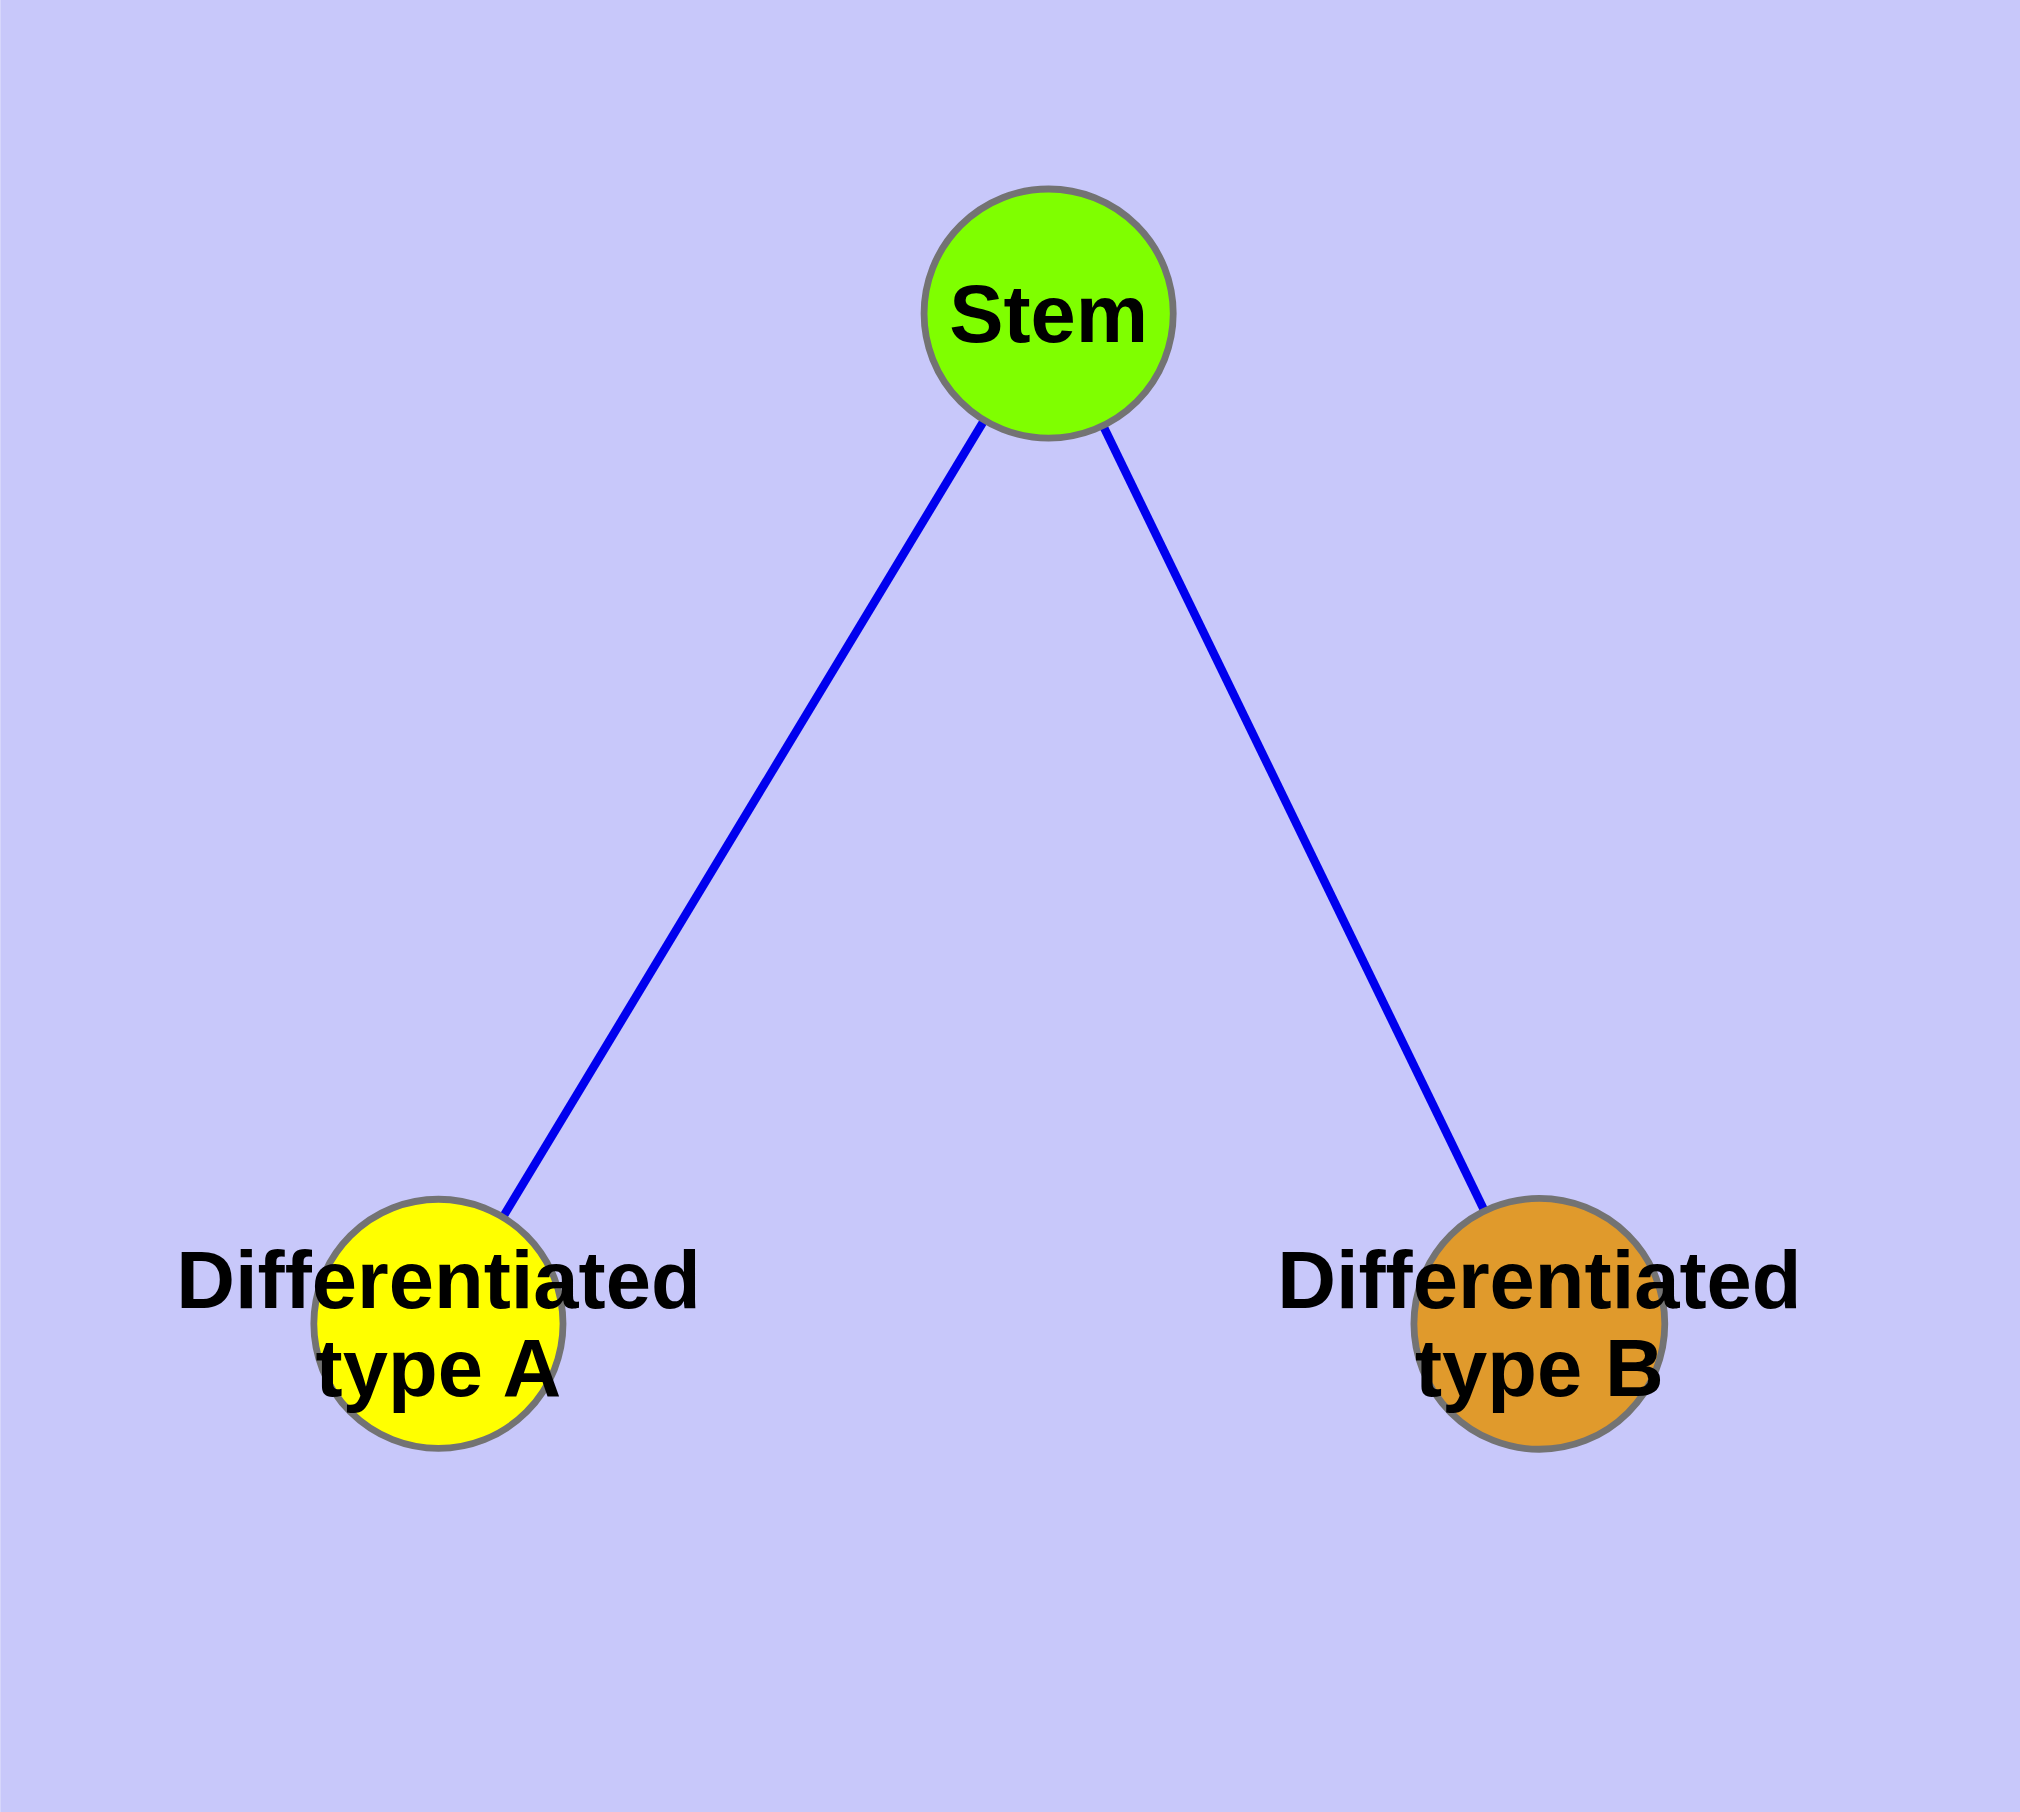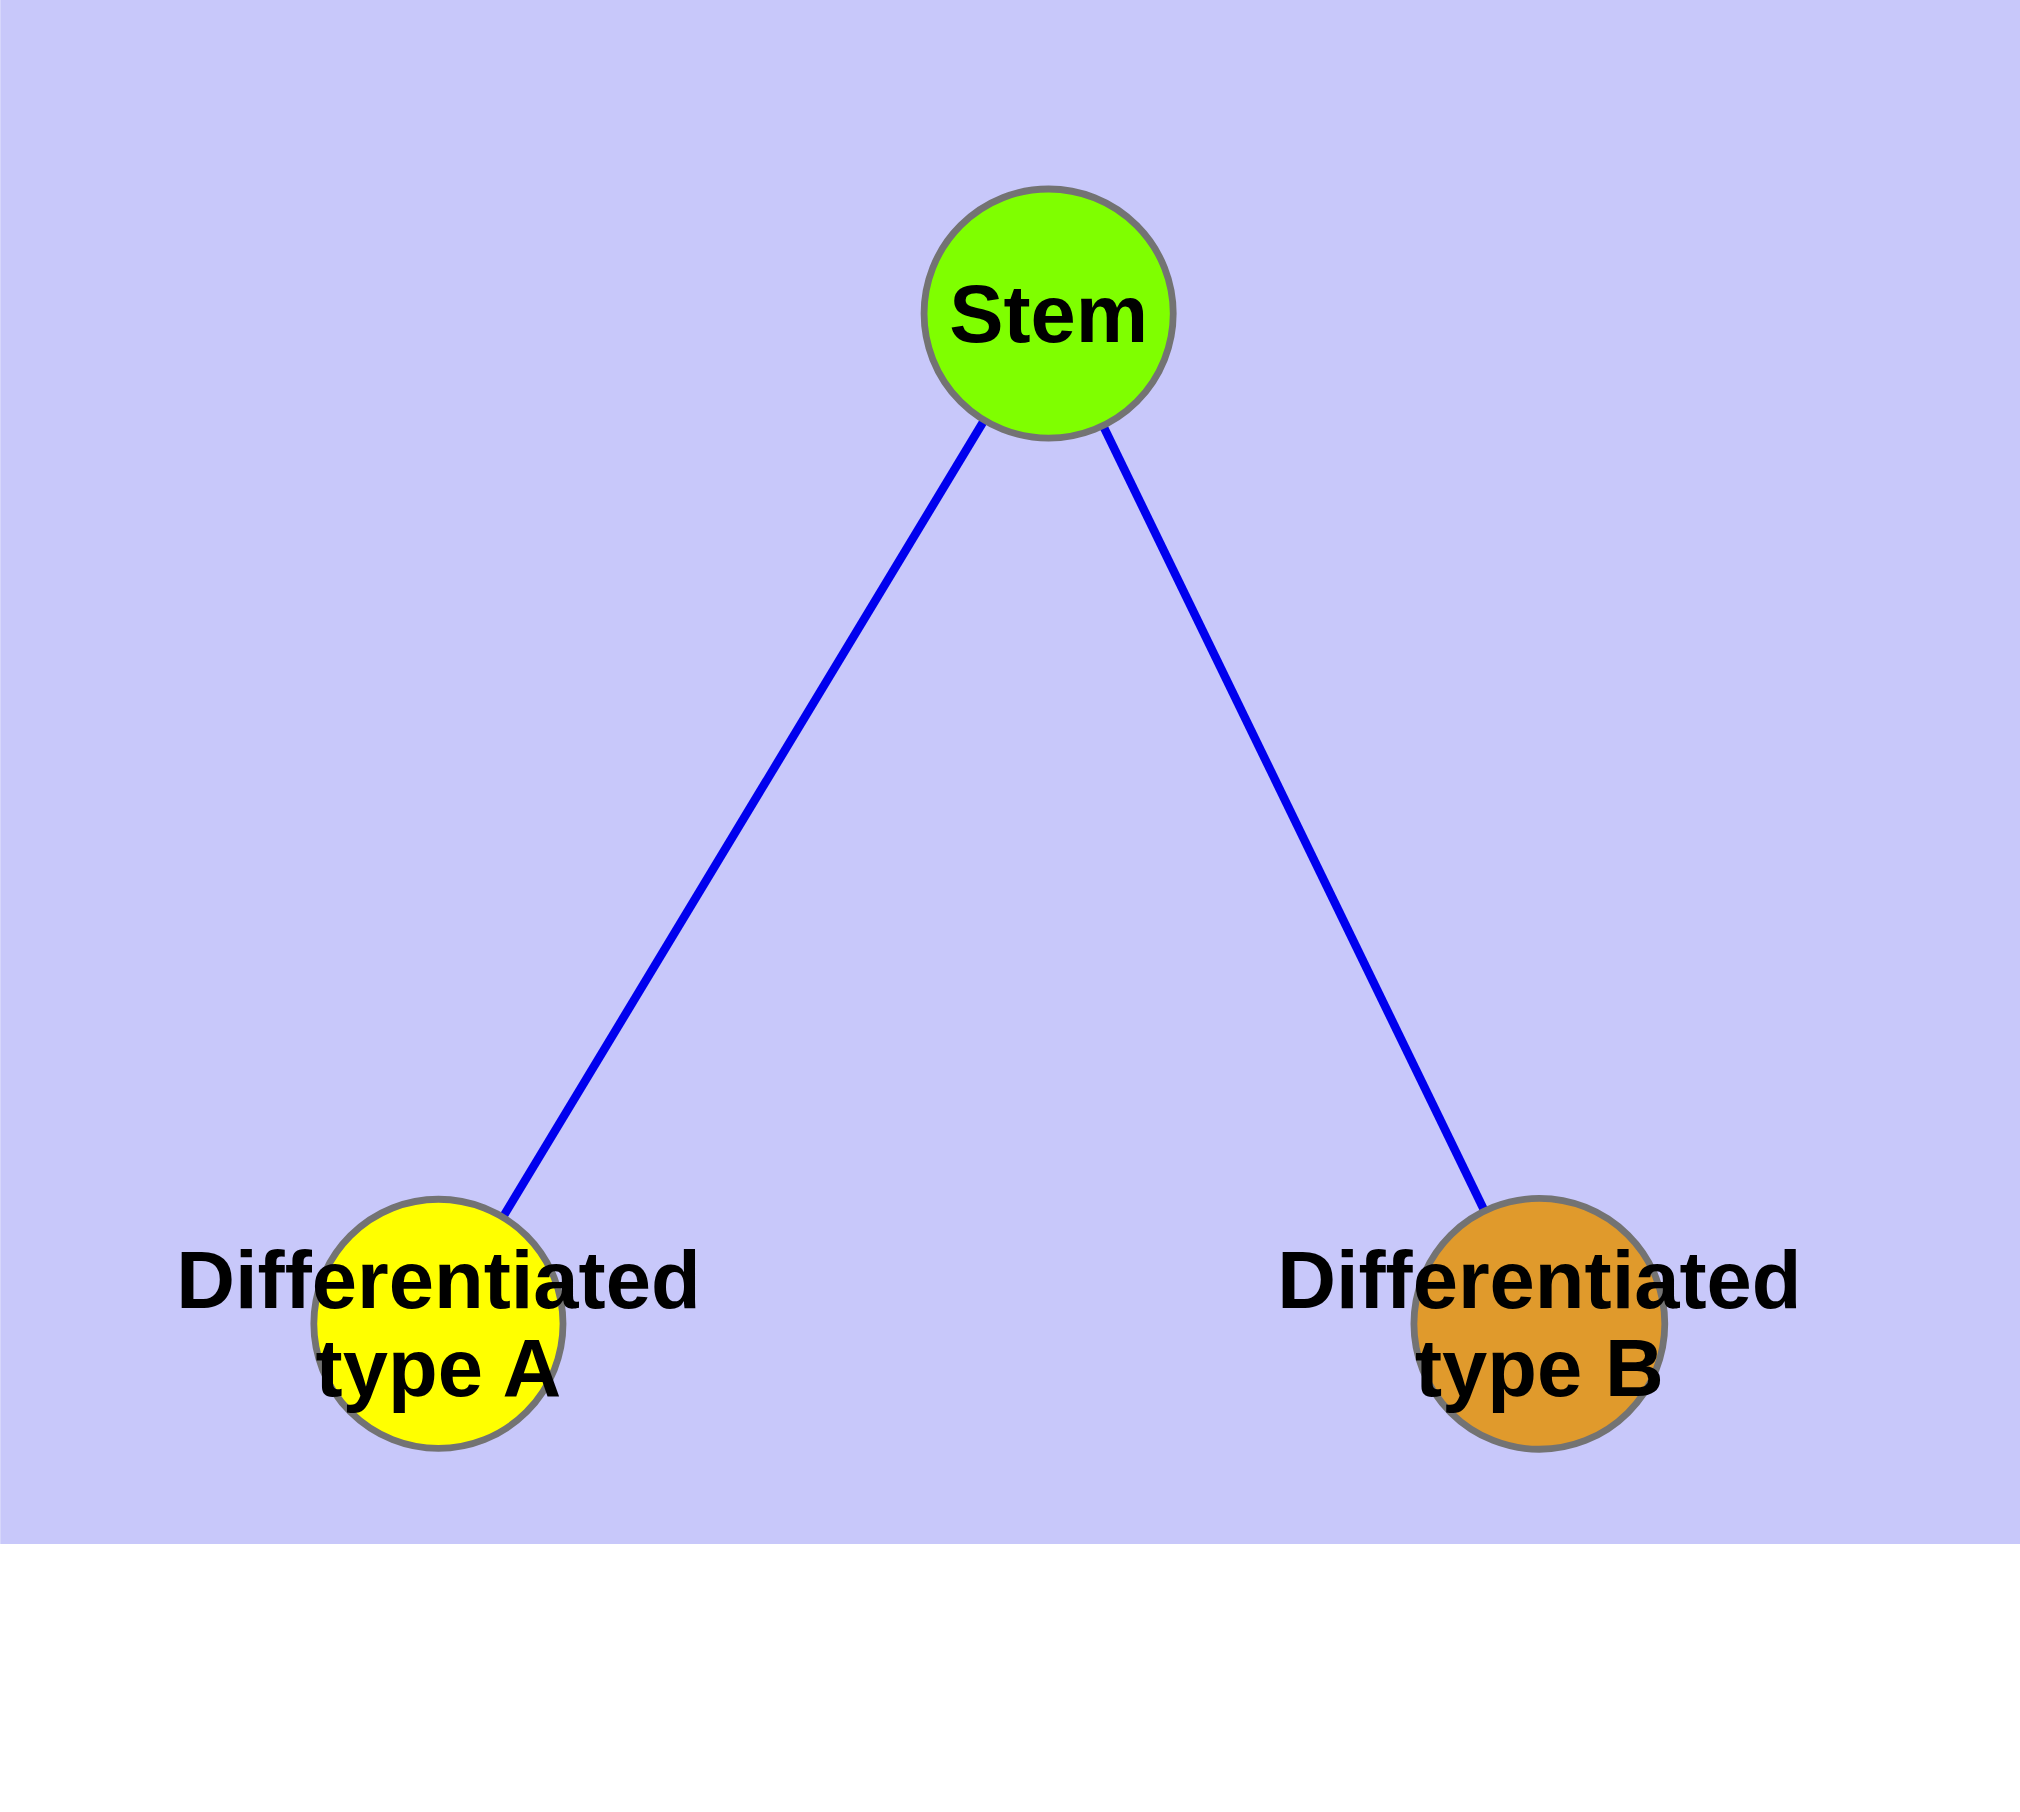--- a/index.html
+++ b/index.html
@@ -28,21 +28,21 @@
   .node-label {
     font-family: "Liberation Sans", sans-serif;
     font-weight: bold;
     fill: #000000;
     paint-order: normal;
   }
 </style>
 </head>
 <body>
 
-<div id="canvas-root" style="width: 2021px; height: 1544px;">
+<div id="canvas-root" style="width: 2021px; height: 1812px;">
   <svg id="graph-svg" viewBox="0 0 2384 2138" xmlns="http://www.w3.org/2000/svg" style="width: 2021px; height: 1812px;">
 
     <rect id="bg-rect" x="0" y="0" width="2384" height="2138" fill="#c8c8fa"></rect>
 
     <g id="edges-layer">
       <line id="edge-stem-diff-a" x1="1237" y1="370" x2="517" y2="1562" stroke="#0000ee" stroke-width="10" stroke-linecap="butt"></line>
       <line id="edge-stem-diff-b" x1="1237" y1="370" x2="1816" y2="1562" stroke="#0000ee" stroke-width="10" stroke-linecap="butt"></line>
     </g>
 
     <g id="nodes-layer">

